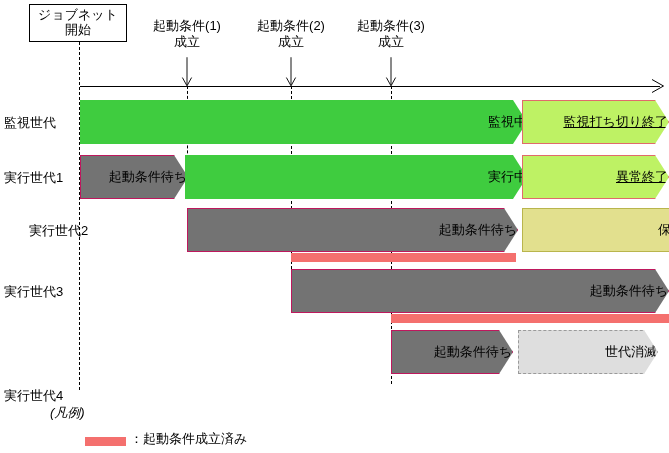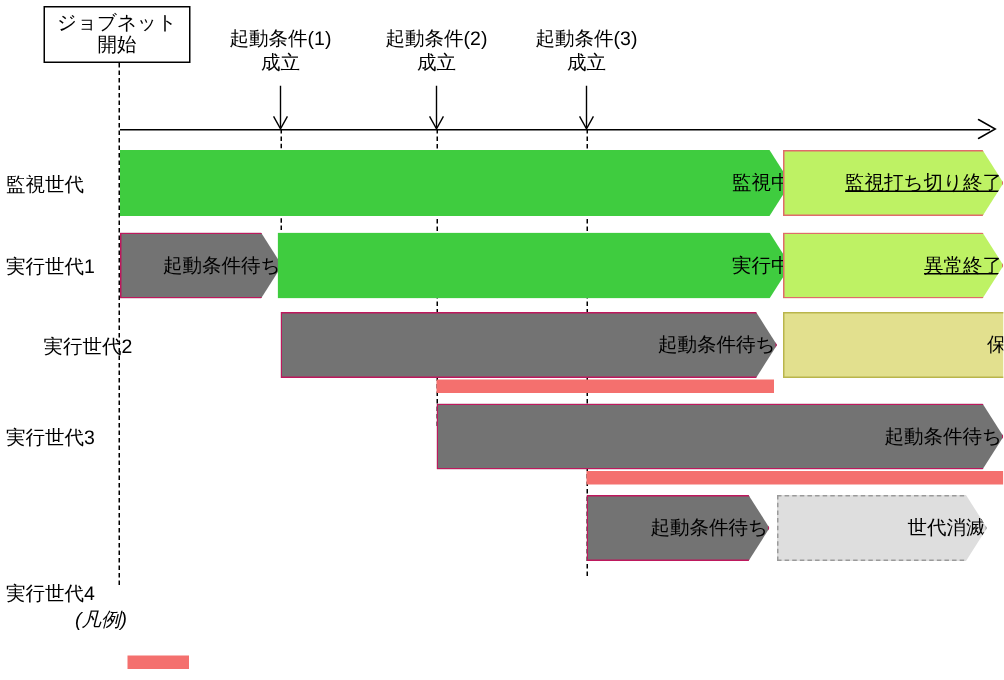--- a/index.html
+++ b/index.html
@@ -203,14 +203,15 @@
   <div class="abs row-label" style="top:360px;margin-top:27px;">実行世代4</div>
   <div class="abs bar blue chev" style="left:391px; top:330px; width:122px;">
     <span class="bar-text">起動条件待ち</span>
   </div>
   <div class="abs bar gray chev" style="left:518px; top:330px; width:140px;">
     <span class="bar-text">世代消滅</span>
   </div>
 
   <div class="abs legend-title">(凡例)</div>
   <div class="abs legend-swatch"></div>
+  <div class="abs legend-text">：起動条件成立済み</div>
 
 </div>
 
 </body></html>

